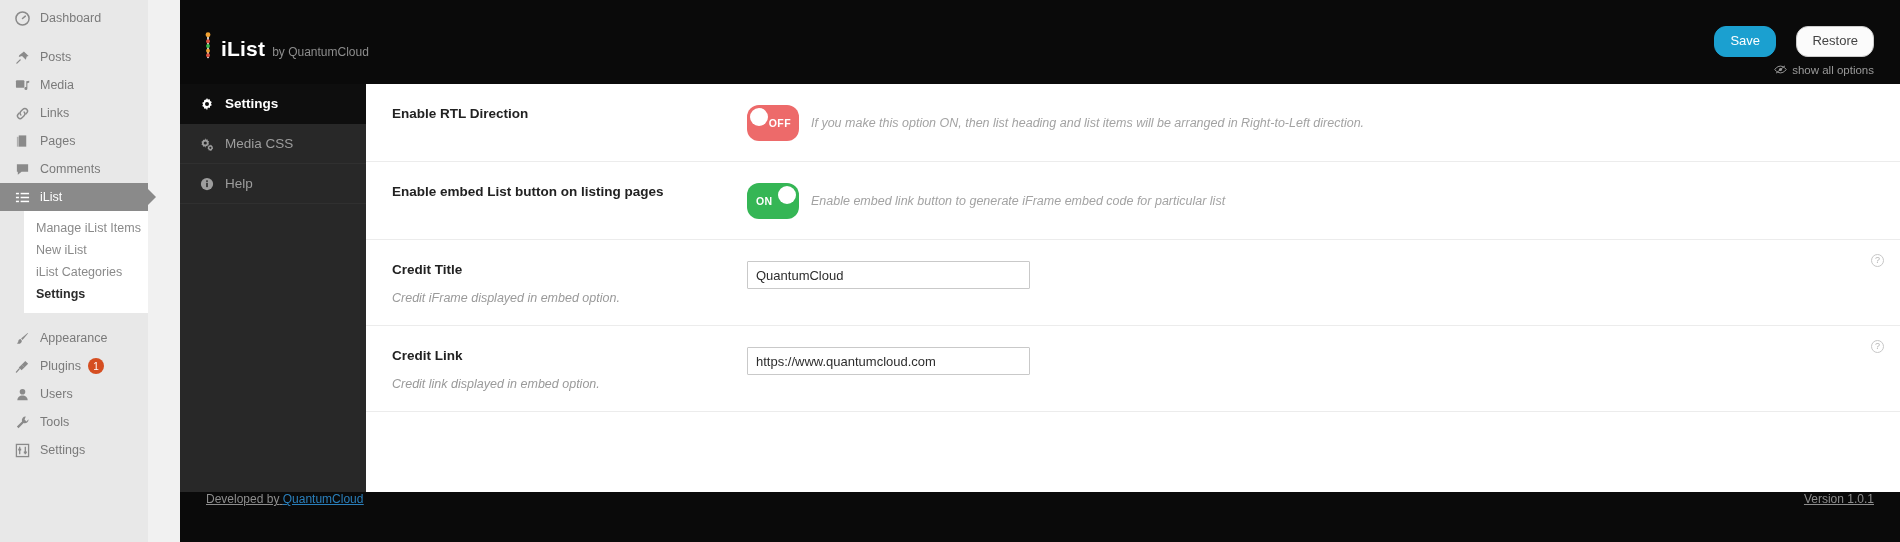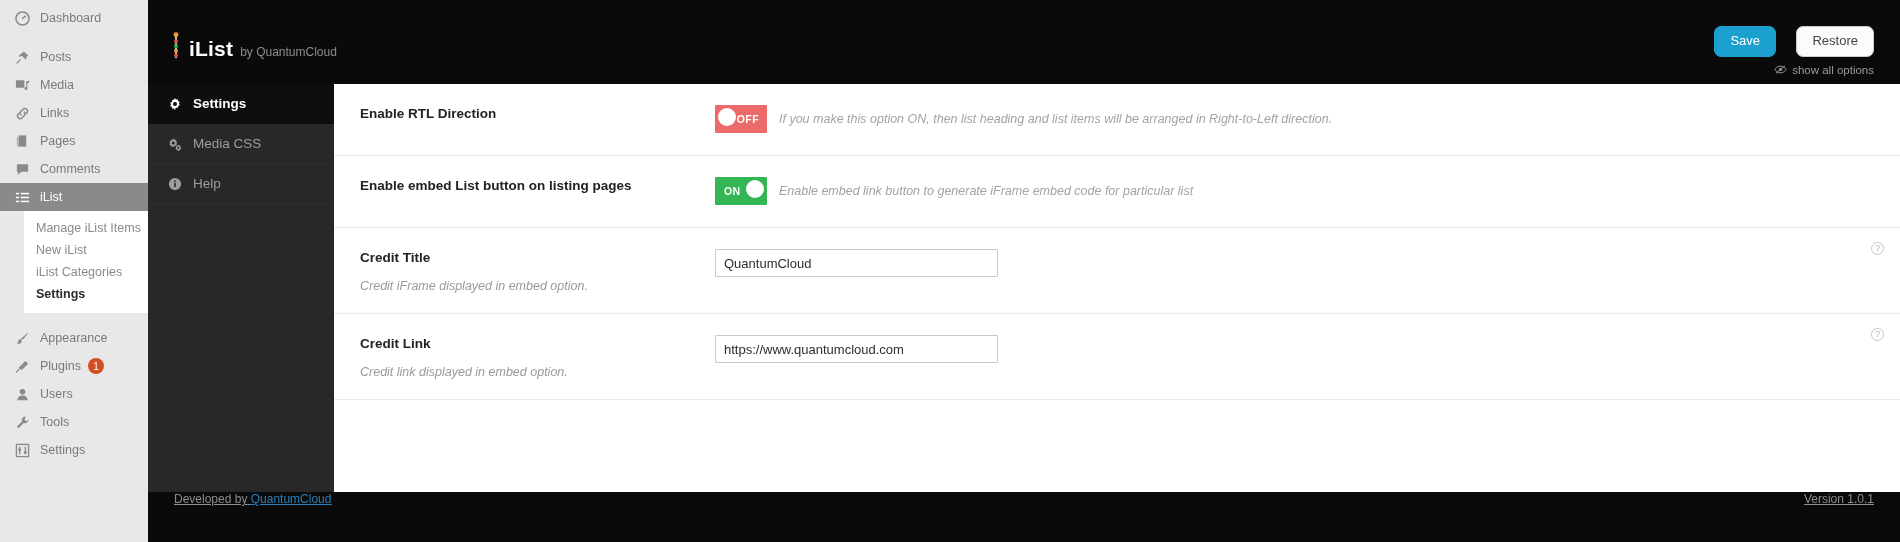--- a/index.html
+++ b/index.html
@@ -2,21 +2,21 @@
 <html><head>
 <meta charset="utf-8">
 <style>
   * { box-sizing: border-box; margin: 0; padding: 0; }
   html, body {
     width: 1900px; height: 542px;
     overflow: hidden;
     background: #f1f1f1;
     font-family: "Liberation Sans", sans-serif;
   }
-  .screen { position: relative; width: 1900px; height: 542px; display: flex; }
+  .screen { position: relative; width: 1900px; height: 542px; display: flex; gap: 32px; }
 
   
   .wp-sidebar {
     width: 148px; height: 542px;
     background: #e8e8e8;
     flex: 0 0 148px;
     position: relative;
     padding-top: 4px;
   }
   .wp-menu-item {
@@ -110,21 +110,21 @@
   }
   .header-actions {
     position: absolute;
     right: 26px; top: 26px;
     text-align: right;
   }
   .btn {
     display: inline-block;
     font-size: 13px;
     padding: 6px 15px;
-    border-radius: 7px;
+    border-radius: 12px;
     border: 1px solid transparent;
     cursor: pointer;
     line-height: 1.3;
   }
   .btn-save { background: #1ba0d0; color: #ffffff; border-color: #1ba0d0; }
   .btn-restore { background: #fbfbfb; color: #444; border-color: #ccc; margin-left: 16px; }
   .show-all {
     margin-top: 7px;
     color: #9a9a9a;
     font-size: 11.5px;
@@ -190,22 +190,22 @@
   .opt-sub {
     display: block;
     margin-top: 14px;
     font-size: 12.5px;
     color: #9a9a9a;
     font-style: italic;
   }
   .opt-ctrl-col { flex: 1 1 auto; display: flex; align-items: center; gap: 12px; padding-top: 1px; }
 
   .toggle {
-    width: 52px; height: 28px;
-    border-radius: 1px;
+    width: 52px; height: 36px;
+    border-radius: 12px;
     position: relative;
     display: inline-flex; align-items: center;
     flex: 0 0 52px;
     cursor: pointer;
   }
   .toggle .knob {
     width: 18px; height: 18px;
     border-radius: 50%;
     background: #ffffff;
     position: absolute; top: 3px;

